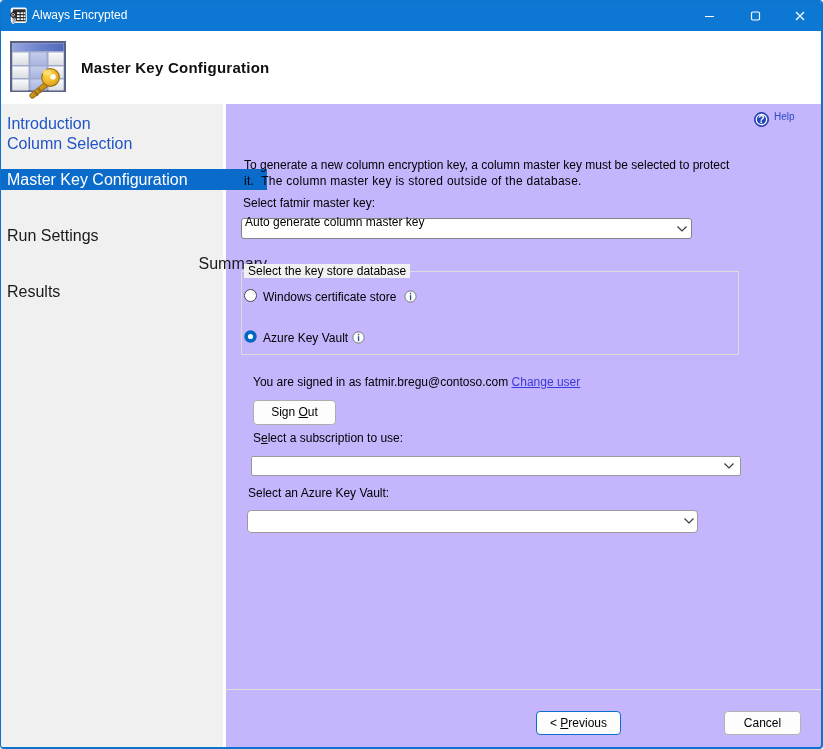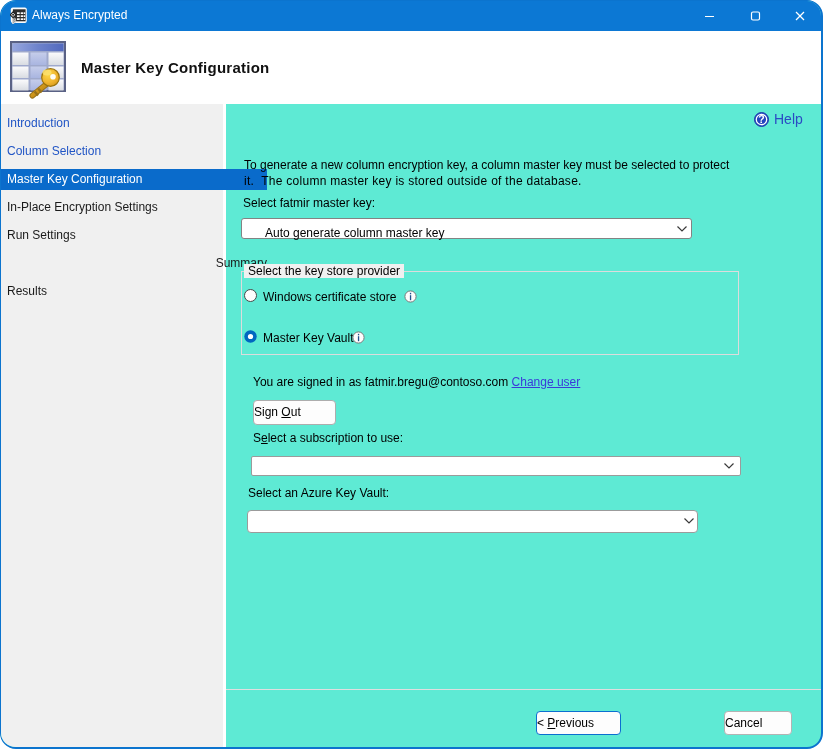--- a/index.html
+++ b/index.html
@@ -1,44 +1,44 @@
 <!DOCTYPE html>
 <html><head>
 <meta charset="utf-8">
 <style>
   * { margin:0; padding:0; box-sizing:border-box; }
   html,body { width:823px; height:749px; background:#ffffff; font-family:"Liberation Sans", sans-serif; }
   #win {
     position:absolute; left:0; top:0; width:823px; height:749px;
-    border-radius:16px; border:solid #0C74CE; border-width:1px 2px 2px 1px; background:#5eead4; overflow:hidden;
+    border-radius:4px; border:solid #0C74CE; border-width:1px 2px 2px 1px; background:#c4b5fd; overflow:hidden;
   }
   .abs { position:absolute; }
   
   #titlebar { position:absolute; left:0; top:0; width:100%; height:30px; background:#0C78D4; }
   #titletext { position:absolute; left:31px; top:6.5px; color:#ffffff; font-size:12px; }
   
   #header { position:absolute; left:0; top:30px; width:100%; height:73px; background:#ffffff; }
   #headtitle { position:absolute; left:80px; top:28.8px; font-size:15px; font-weight:bold; letter-spacing:0.25px; color:#111111; line-height:15px; }
   
   #sidebar { position:absolute; left:0; top:103px; width:222px; bottom:0; background:#F0F0F0; }
   #vsep { position:absolute; left:222px; top:103px; width:3px; bottom:0; background:#FFFFFF; }
-  .navitem { position:absolute; left:0; width:266px; height:21px; font-size:12px; line-height:21px; padding-left:6px; white-space:nowrap; }
+  .navitem { position:absolute; left:0; width:266px; height:21px; font-size:16px; line-height:21px; padding-left:6px; white-space:nowrap; }
   .nav-blue { color:#2155C5; }
   .nav-dark { color:#1A1A1A; }
   .nav-sel { background:#0A6BCB; color:#ffffff; }
   
   .lbl { position:absolute; font-size:12px; color:#000000; white-space:nowrap; }
   .combo { position:absolute; background:#ffffff; border:1px solid #838383; border-radius:3px; }
   #grp { position:absolute; left:240px; top:270px; width:498px; height:84px; border:1px solid #DCDCDC; }
   #grplabel { position:absolute; left:243px; top:262.5px; font-size:12px; background:#F0F0F0; padding:0 4px; white-space:nowrap; }
   .radio { position:absolute; width:13px; height:13px; border-radius:50%; }
   .radio-off { border:1px solid #494949; background:#FDFDFD; }
   u { text-decoration:underline; }
   
-  .btn { position:absolute; height:24px; border-radius:4px; font-size:12px; text-align:left; line-height:22px; }
+  .btn { position:absolute; height:24px; border-radius:4px; font-size:12px; text-align:center; line-height:22px; }
 </style>
 </head>
 <body>
 <div id="win">
 
   <div id="titlebar">
     <svg class="abs" style="left:9px; top:5px;" width="18" height="19" viewBox="0 0 18 19">
       <rect x="0.8" y="1.5" width="16" height="15.5" rx="2" fill="#FBFBFB"></rect>
       <rect x="2.9" y="3.3" width="12.7" height="12" fill="#2D2D2D"></rect>
       <g fill="#FBFBFB">
@@ -117,57 +117,56 @@
         <circle cx="43" cy="35.8" r="2.8" fill="#FDFCF5"></circle>
         <ellipse cx="37" cy="31.5" rx="4.5" ry="3" fill="#FCE070" opacity="0.85"></ellipse>
       </g>
     </svg>
     <div id="headtitle">Master Key Configuration</div>
   </div>
 
   <div id="sidebar"></div>
   <div id="vsep"></div>
   <div class="navitem nav-blue" style="top:112px;">Introduction</div>
-  <div class="navitem nav-blue" style="top:140px;">Column Selection</div>
+  <div class="navitem nav-blue" style="top:132px;">Column Selection</div>
   <div class="navitem nav-sel" style="top:168px;">Master Key Configuration</div>
-  <div class="navitem nav-dark" style="top:196px;">In-Place Encryption Settings</div>
   <div class="navitem nav-dark" style="top:224px;">Run Settings</div>
   <div class="navitem nav-dark" style="top:252px;text-align:right;">Summary</div>
   <div class="navitem nav-dark" style="top:280px;">Results</div>
 
   <svg class="abs" style="left:753px; top:111px;" width="15" height="15" viewBox="0 0 15 15">
     <circle cx="7.5" cy="7.5" r="7" fill="#2E52CC" stroke="#1A309E" stroke-width="0.9"></circle>
     <circle cx="7.5" cy="7.5" r="5.2" fill="#2343BE" stroke="#ffffff" stroke-width="1.2"></circle>
     <text x="7.5" y="11.3" text-anchor="middle" font-size="10.5" font-weight="bold" fill="#ffffff" font-family="Liberation Sans">?</text>
   </svg>
-  <div class="lbl" style="left:773px; top:110px; color:#2B4BC4; font-size:14px;">Help</div>
+  <div class="lbl" style="left:773px; top:110px; color:#2B4BC4; font-size:10px;">Help</div>
 
   <div class="lbl" style="left:243px; top:156px; line-height:16px;">To generate a new column encryption key, a column master key must be selected to protect<br><span style="letter-spacing:0.28px;">it.&nbsp; The column master key is stored outside of the database.</span></div>
   <div class="lbl" style="left:242px; top:195px;">Select fatmir master key:</div>
 
   <div class="combo" style="left:240px; top:217px; width:451px; height:21px;"></div>
-  <div class="lbl" style="left:244px; top:225px;margin-left:20px;">Auto generate column master key</div>
+  <div class="lbl" style="left:244px; top:214px;">Auto generate column master key</div>
   <svg class="abs" style="left:675px; top:222px;" width="12" height="12" viewBox="0 0 12 12">
     <path d="M1.5 3.5 L6 8 L10.5 3.5" fill="none" stroke="#3a3a3a" stroke-width="1.2"></path>
   </svg>
 
   <div id="grp"></div>
-  <div id="grplabel">Select the key store provider</div>
+  <div id="grplabel">Select the key store database</div>
   <div class="radio radio-off" style="left:243px; top:288px;"></div>
   <div class="lbl" style="left:262px; top:289px;">Windows certificate store</div>
   <svg class="abs" style="left:403px; top:289px;" width="13" height="13" viewBox="0 0 13 13">
     <circle cx="6.5" cy="6.5" r="5.6" fill="#FDFDFD" stroke="#7B7B7B" stroke-width="1"></circle>
     <rect x="5.9" y="2.8" width="1.3" height="1.5" fill="#20508C"></rect>
     <rect x="5.9" y="5.2" width="1.3" height="5" fill="#20508C"></rect>
   </svg>
   <svg class="abs" style="left:243px; top:329px;" width="13" height="13" viewBox="0 0 13 13">
     <circle cx="6.5" cy="6.5" r="6.2" fill="#0067C0"></circle>
     <circle cx="6.5" cy="6.5" r="2.6" fill="#ffffff"></circle>
   </svg>
-  <div class="lbl" style="left:262px; top:330px;">Master Key Vault</div>
+  <div class="lbl" style="left:262px; top:330px;">Azure Key Vault</div>
   <svg class="abs" style="left:351px; top:330px;" width="13" height="13" viewBox="0 0 13 13">
     <circle cx="6.5" cy="6.5" r="5.6" fill="#FDFDFD" stroke="#7B7B7B" stroke-width="1"></circle>
     <rect x="5.9" y="2.8" width="1.3" height="1.5" fill="#20508C"></rect>
     <rect x="5.9" y="5.2" width="1.3" height="5" fill="#20508C"></rect>
   </svg>
 
   <div class="lbl" style="left:252px; top:374px;">You are signed in as fatmir.bregu@contoso.com <a style="color:#3A3AD9; text-decoration:underline;">Change user</a></div>
   <div class="btn" style="left:252px; top:399px; width:83px; height:25px; background:#FDFDFD; border:1px solid #ADADAD; line-height:23px;">Sign <u>O</u>ut</div>
 
   <div class="abs" style="left:378px; top:460px; width:26px; height:4px; background:#E3E3E3; border-radius:2px;"></div>
@@ -179,14 +178,14 @@
 
   <div class="lbl" style="left:247px; top:485px;">Select an Azure Key Vault:</div>
   <div class="combo" style="left:246px; top:509px; width:451px; height:23px; border-color:#9B9B9B; border-radius:4px;"></div>
   <svg class="abs" style="left:682px; top:514px;" width="12" height="12" viewBox="0 0 12 12">
     <path d="M1.5 3.5 L6 8 L10.5 3.5" fill="none" stroke="#3a3a3a" stroke-width="1.2"></path>
   </svg>
 
   <div class="abs" style="left:225px; top:688px; right:0; height:1px; background:#DFDFDF;"></div>
   <div class="btn" style="left:535px; top:710px; width:85px; background:#FDFDFD; border:1.5px solid #0B6FD0;">&lt; <u>P</u>revious</div>
   <div class="btn" style="left:630px; top:710px; width:84px; background:#F3F3F3; border:1px solid #E2E2E2; color:#A3A3A3;margin-top:46px;"><u>N</u>ext &gt;</div>
-  <div class="btn" style="left:723px; top:710px; width:68px; background:#FDFDFD; border:1px solid #B3B3B3;">Cancel</div>
+  <div class="btn" style="left:723px; top:710px; width:77px; background:#FDFDFD; border:1px solid #B3B3B3;">Cancel</div>
 </div>
 
 </body></html>

